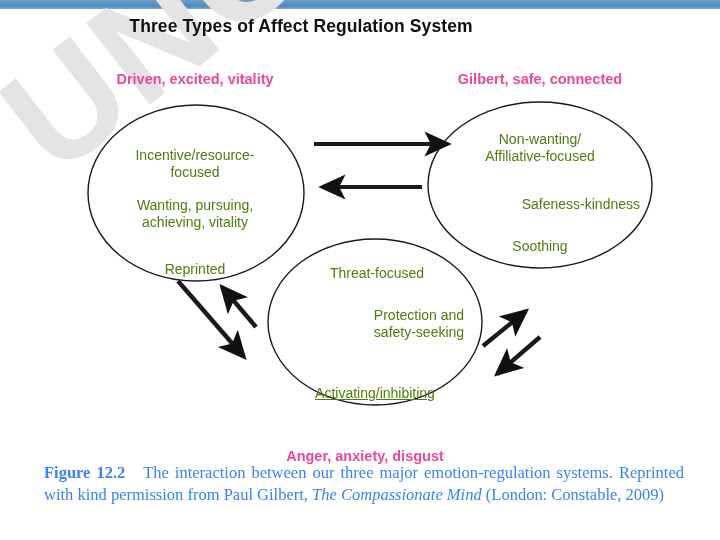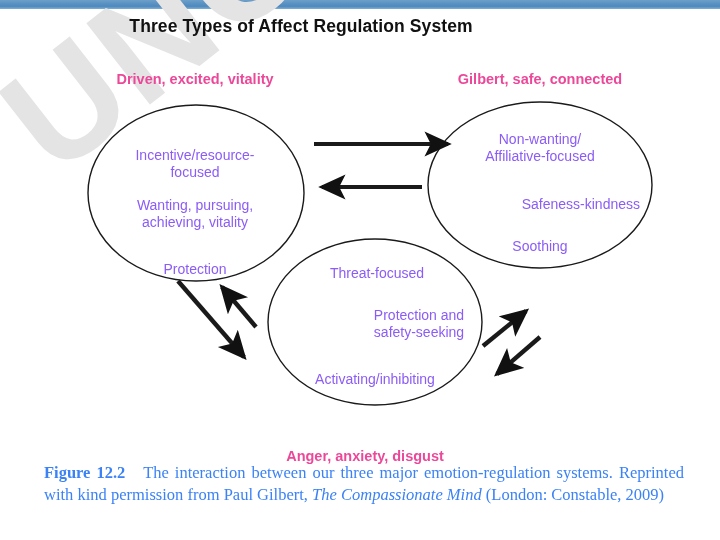--- a/index.html
+++ b/index.html
@@ -75,36 +75,36 @@
     text-align: center;
     white-space: nowrap;
   }
   .label-drive  { left: 55px;  top: 62px; width: 280px; }
   .label-soothe { left: 400px; top: 62px; width: 280px; }
   .label-threat { left: 230px; top: 424px; width: 270px; margin-top: 24px; }
 
   .ellipse-text {
     position: absolute;
     text-align: center;
-    color: #8b5cf6;
+    color: #4d7c0f;
     font-size: 14px;
     line-height: 1.18;
     white-space: pre-line;
   }
   .et-drive-1  { left: 95px;  top: 138px; width: 200px; }
   .et-drive-2  { left: 90px;  top: 188px; width: 210px; }
   .et-drive-3  { left: 100px; top: 252px; width: 190px; }
 
   .et-sooth-1  { left: 440px; top: 122px; width: 200px; }
   .et-sooth-2  { left: 440px; top: 187px; width: 200px; text-align: right; }
   .et-sooth-3  { left: 440px; top: 229px; width: 200px; }
 
   .et-threat-1 { left: 270px; top: 256px; width: 214px; }
   .et-threat-2 { left: 268px; top: 298px; width: 214px; margin-left: 44px; }
-  .et-threat-3 { left: 262px; top: 362px; width: 226px; }
+  .et-threat-3 { left: 262px; top: 376px; width: 226px; text-decoration: underline; }
 
   .caption {
     position: absolute;
     left: 44px;
     top: 462px;
     width: 640px;
     font-family: "Liberation Serif", serif;
     font-size: 16.5px;
     line-height: 1.33;
     color: #3b82f6;
@@ -152,21 +152,21 @@
       <line x1="540" y1="328" x2="497" y2="365" stroke="#1a1a1a" stroke-width="4.4" marker-end="url(#arrowhead)"></line>
     </svg>
 
     <div class="node-label label-drive">Driven, excited, vitality</div>
     <div class="node-label label-soothe">Gilbert, safe, connected</div>
 
     <div class="ellipse-text et-drive-1">Incentive/resource-
 focused</div>
     <div class="ellipse-text et-drive-2">Wanting, pursuing,
 achieving, vitality</div>
-    <div class="ellipse-text et-drive-3">Protection</div>
+    <div class="ellipse-text et-drive-3">Reprinted</div>
 
     <div class="ellipse-text et-sooth-1">Non-wanting/
 Affiliative-focused</div>
     <div class="ellipse-text et-sooth-2">Safeness-kindness</div>
     <div class="ellipse-text et-sooth-3">Soothing</div>
 
     <div class="ellipse-text et-threat-1">Threat-focused</div>
     <div class="ellipse-text et-threat-2">Protection and
 safety-seeking</div>
     <div class="ellipse-text et-threat-3">Activating/inhibiting</div>

